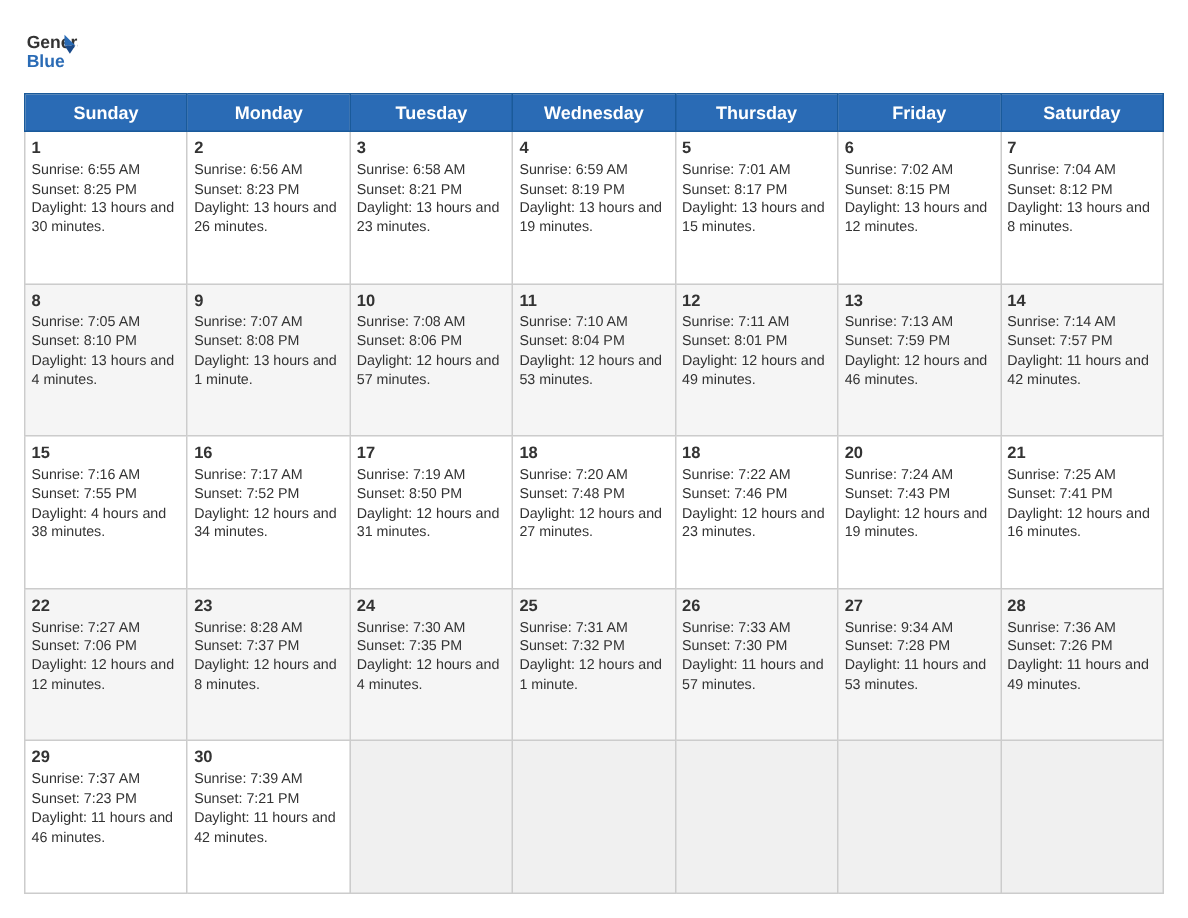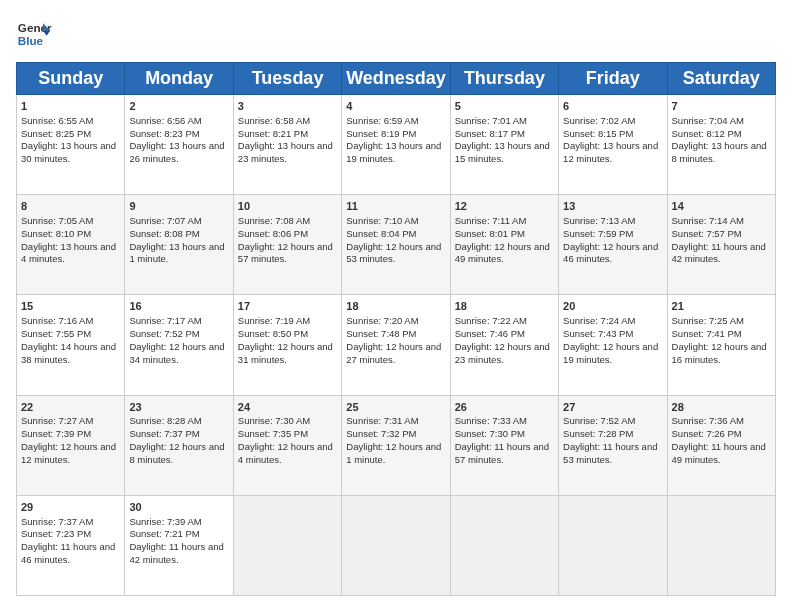--- a/index.html
+++ b/index.html
@@ -47,21 +47,21 @@
     .calendar {
       flex: 1;
       border: 1px solid #ccc;
       border-collapse: collapse;
       width: 100%;
       table-layout: fixed;
     }
     .calendar th {
       background-color: #2a6bb5;
       color: #fff;
-      font-size: 18px;
+      font-size: 12px;
       font-weight: bold;
       text-align: center;
       padding: 5px 3px;
       border: 1px solid #1a5a9a;
     }
     .calendar td {
       vertical-align: top;
       padding: 4px 4px;
       border: 1px solid #ccc;
       font-size: 9.5px;
@@ -127,35 +127,35 @@
         <tr>
           <td><span class="day-num">8</span><span>Sunrise: 7:05 AM</span><br><span>Sunset: 8:10 PM</span><br><span>Daylight: 13 hours and 4 minutes.</span></td>
           <td><span class="day-num">9</span><span>Sunrise: 7:07 AM</span><br><span>Sunset: 8:08 PM</span><br><span>Daylight: 13 hours and 1 minute.</span></td>
           <td><span class="day-num">10</span><span>Sunrise: 7:08 AM</span><br><span>Sunset: 8:06 PM</span><br><span>Daylight: 12 hours and 57 minutes.</span></td>
           <td><span class="day-num">11</span><span>Sunrise: 7:10 AM</span><br><span>Sunset: 8:04 PM</span><br><span>Daylight: 12 hours and 53 minutes.</span></td>
           <td><span class="day-num">12</span><span>Sunrise: 7:11 AM</span><br><span>Sunset: 8:01 PM</span><br><span>Daylight: 12 hours and 49 minutes.</span></td>
           <td><span class="day-num">13</span><span>Sunrise: 7:13 AM</span><br><span>Sunset: 7:59 PM</span><br><span>Daylight: 12 hours and 46 minutes.</span></td>
           <td><span class="day-num">14</span><span>Sunrise: 7:14 AM</span><br><span>Sunset: 7:57 PM</span><br><span>Daylight: 11 hours and 42 minutes.</span></td>
         </tr>
         <tr>
-          <td><span class="day-num">15</span><span>Sunrise: 7:16 AM</span><br><span>Sunset: 7:55 PM</span><br><span>Daylight: 14 hours and 38 minutes.</span></td>
+          <td><span class="day-num">15</span><span>Sunrise: 7:16 AM</span><br><span>Sunset: 7:55 PM</span><br><span>Daylight: 4 hours and 38 minutes.</span></td>
           <td><span class="day-num">16</span><span>Sunrise: 7:17 AM</span><br><span>Sunset: 7:52 PM</span><br><span>Daylight: 12 hours and 34 minutes.</span></td>
           <td><span class="day-num">17</span><span>Sunrise: 7:19 AM</span><br><span>Sunset: 8:50 PM</span><br><span>Daylight: 12 hours and 31 minutes.</span></td>
           <td><span class="day-num">18</span><span>Sunrise: 7:20 AM</span><br><span>Sunset: 7:48 PM</span><br><span>Daylight: 12 hours and 27 minutes.</span></td>
           <td><span class="day-num">18</span><span>Sunrise: 7:22 AM</span><br><span>Sunset: 7:46 PM</span><br><span>Daylight: 12 hours and 23 minutes.</span></td>
           <td><span class="day-num">20</span><span>Sunrise: 7:24 AM</span><br><span>Sunset: 7:43 PM</span><br><span>Daylight: 12 hours and 19 minutes.</span></td>
           <td><span class="day-num">21</span><span>Sunrise: 7:25 AM</span><br><span>Sunset: 7:41 PM</span><br><span>Daylight: 12 hours and 16 minutes.</span></td>
         </tr>
         <tr>
-          <td><span class="day-num">22</span><span>Sunrise: 7:27 AM</span><br><span>Sunset: 7:39 PM</span><br><span>Daylight: 12 hours and 12 minutes.</span></td>
+          <td><span class="day-num">22</span><span>Sunrise: 7:27 AM</span><br><span>Sunset: 7:06 PM</span><br><span>Daylight: 12 hours and 12 minutes.</span></td>
           <td><span class="day-num">23</span><span>Sunrise: 8:28 AM</span><br><span>Sunset: 7:37 PM</span><br><span>Daylight: 12 hours and 8 minutes.</span></td>
           <td><span class="day-num">24</span><span>Sunrise: 7:30 AM</span><br><span>Sunset: 7:35 PM</span><br><span>Daylight: 12 hours and 4 minutes.</span></td>
           <td><span class="day-num">25</span><span>Sunrise: 7:31 AM</span><br><span>Sunset: 7:32 PM</span><br><span>Daylight: 12 hours and 1 minute.</span></td>
           <td><span class="day-num">26</span><span>Sunrise: 7:33 AM</span><br><span>Sunset: 7:30 PM</span><br><span>Daylight: 11 hours and 57 minutes.</span></td>
-          <td><span class="day-num">27</span><span>Sunrise: 7:52 AM</span><br><span>Sunset: 7:28 PM</span><br><span>Daylight: 11 hours and 53 minutes.</span></td>
+          <td><span class="day-num">27</span><span>Sunrise: 9:34 AM</span><br><span>Sunset: 7:28 PM</span><br><span>Daylight: 11 hours and 53 minutes.</span></td>
           <td><span class="day-num">28</span><span>Sunrise: 7:36 AM</span><br><span>Sunset: 7:26 PM</span><br><span>Daylight: 11 hours and 49 minutes.</span></td>
         </tr>
         <tr>
           <td><span class="day-num">29</span><span>Sunrise: 7:37 AM</span><br><span>Sunset: 7:23 PM</span><br><span>Daylight: 11 hours and 46 minutes.</span></td>
           <td><span class="day-num">30</span><span>Sunrise: 7:39 AM</span><br><span>Sunset: 7:21 PM</span><br><span>Daylight: 11 hours and 42 minutes.</span></td>
           <td class="empty"></td>
           <td class="empty"></td>
           <td class="empty"></td>
           <td class="empty"></td>
           <td class="empty"></td>

